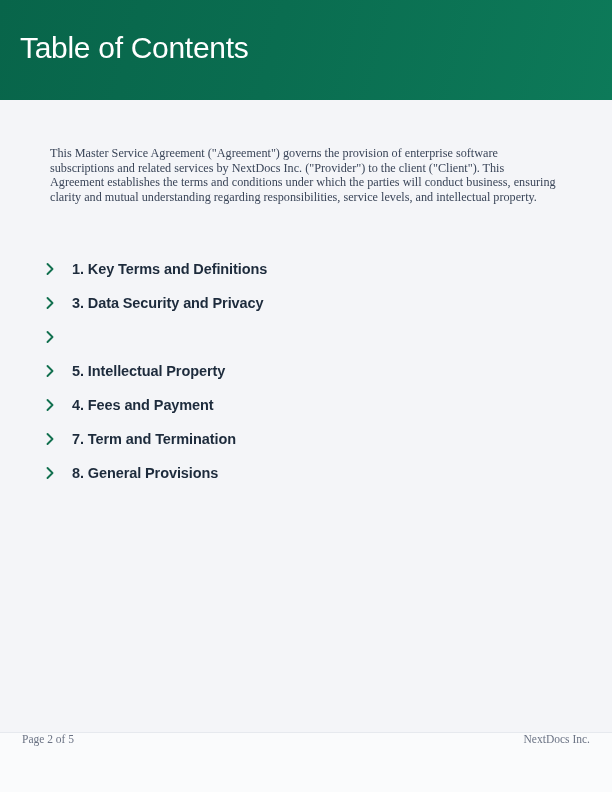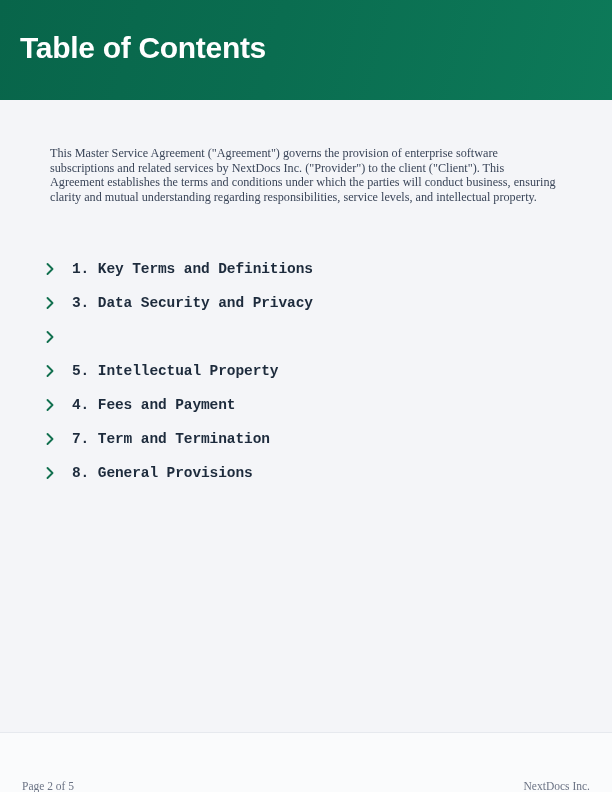--- a/index.html
+++ b/index.html
@@ -31,21 +31,21 @@
     width: 612px;
     height: 100px;
     background: linear-gradient(105deg, #08654a 0%, #0a6d50 45%, #0d7a59 100%);
   }
   .header-title {
     position: absolute;
     left: 20px;
     top: 28px;
     font-family: "Liberation Sans", sans-serif;
     font-size: 30px;
-    font-weight: bold;
+    font-weight: normal;
     color: #ffffff;
     letter-spacing: -0.3px;
     line-height: 40px;
     margin: 0;
     white-space: nowrap;
   }
 
   
   .content {
     position: absolute;
@@ -86,42 +86,42 @@
     justify-content: center;
     width: 16px;
     height: 16px;
     flex: 0 0 16px;
     margin-right: 14px;
   }
   .chevron-icon svg {
     display: block;
   }
   .toc-label {
-    font-family: Liberation Mono, monospace;
+    font-family: Liberation Sans, sans-serif;
     font-size: 14.5px;
     font-weight: bold;
     color: #1d2b3c;
     letter-spacing: -0.1px;
     white-space: nowrap;
   }
 
   
   .footer {
     position: absolute;
     left: 0;
     bottom: 0;
     width: 612px;
     height: 60px;
     background: #fafbfc;
     border-top: 1px solid #e6e9ee;
     box-sizing: border-box;
   }
   .footer-inner {
     display: flex;
-    align-items: flex-end;
+    align-items: flex-start;
     justify-content: space-between;
     height: 100%;
     padding: 0 22px 0 22px;
     box-sizing: border-box;
   }
   .footer-text {
     font-family: "Liberation Serif", serif;
     font-size: 11.5px;
     color: #6b7384;
     white-space: nowrap;

